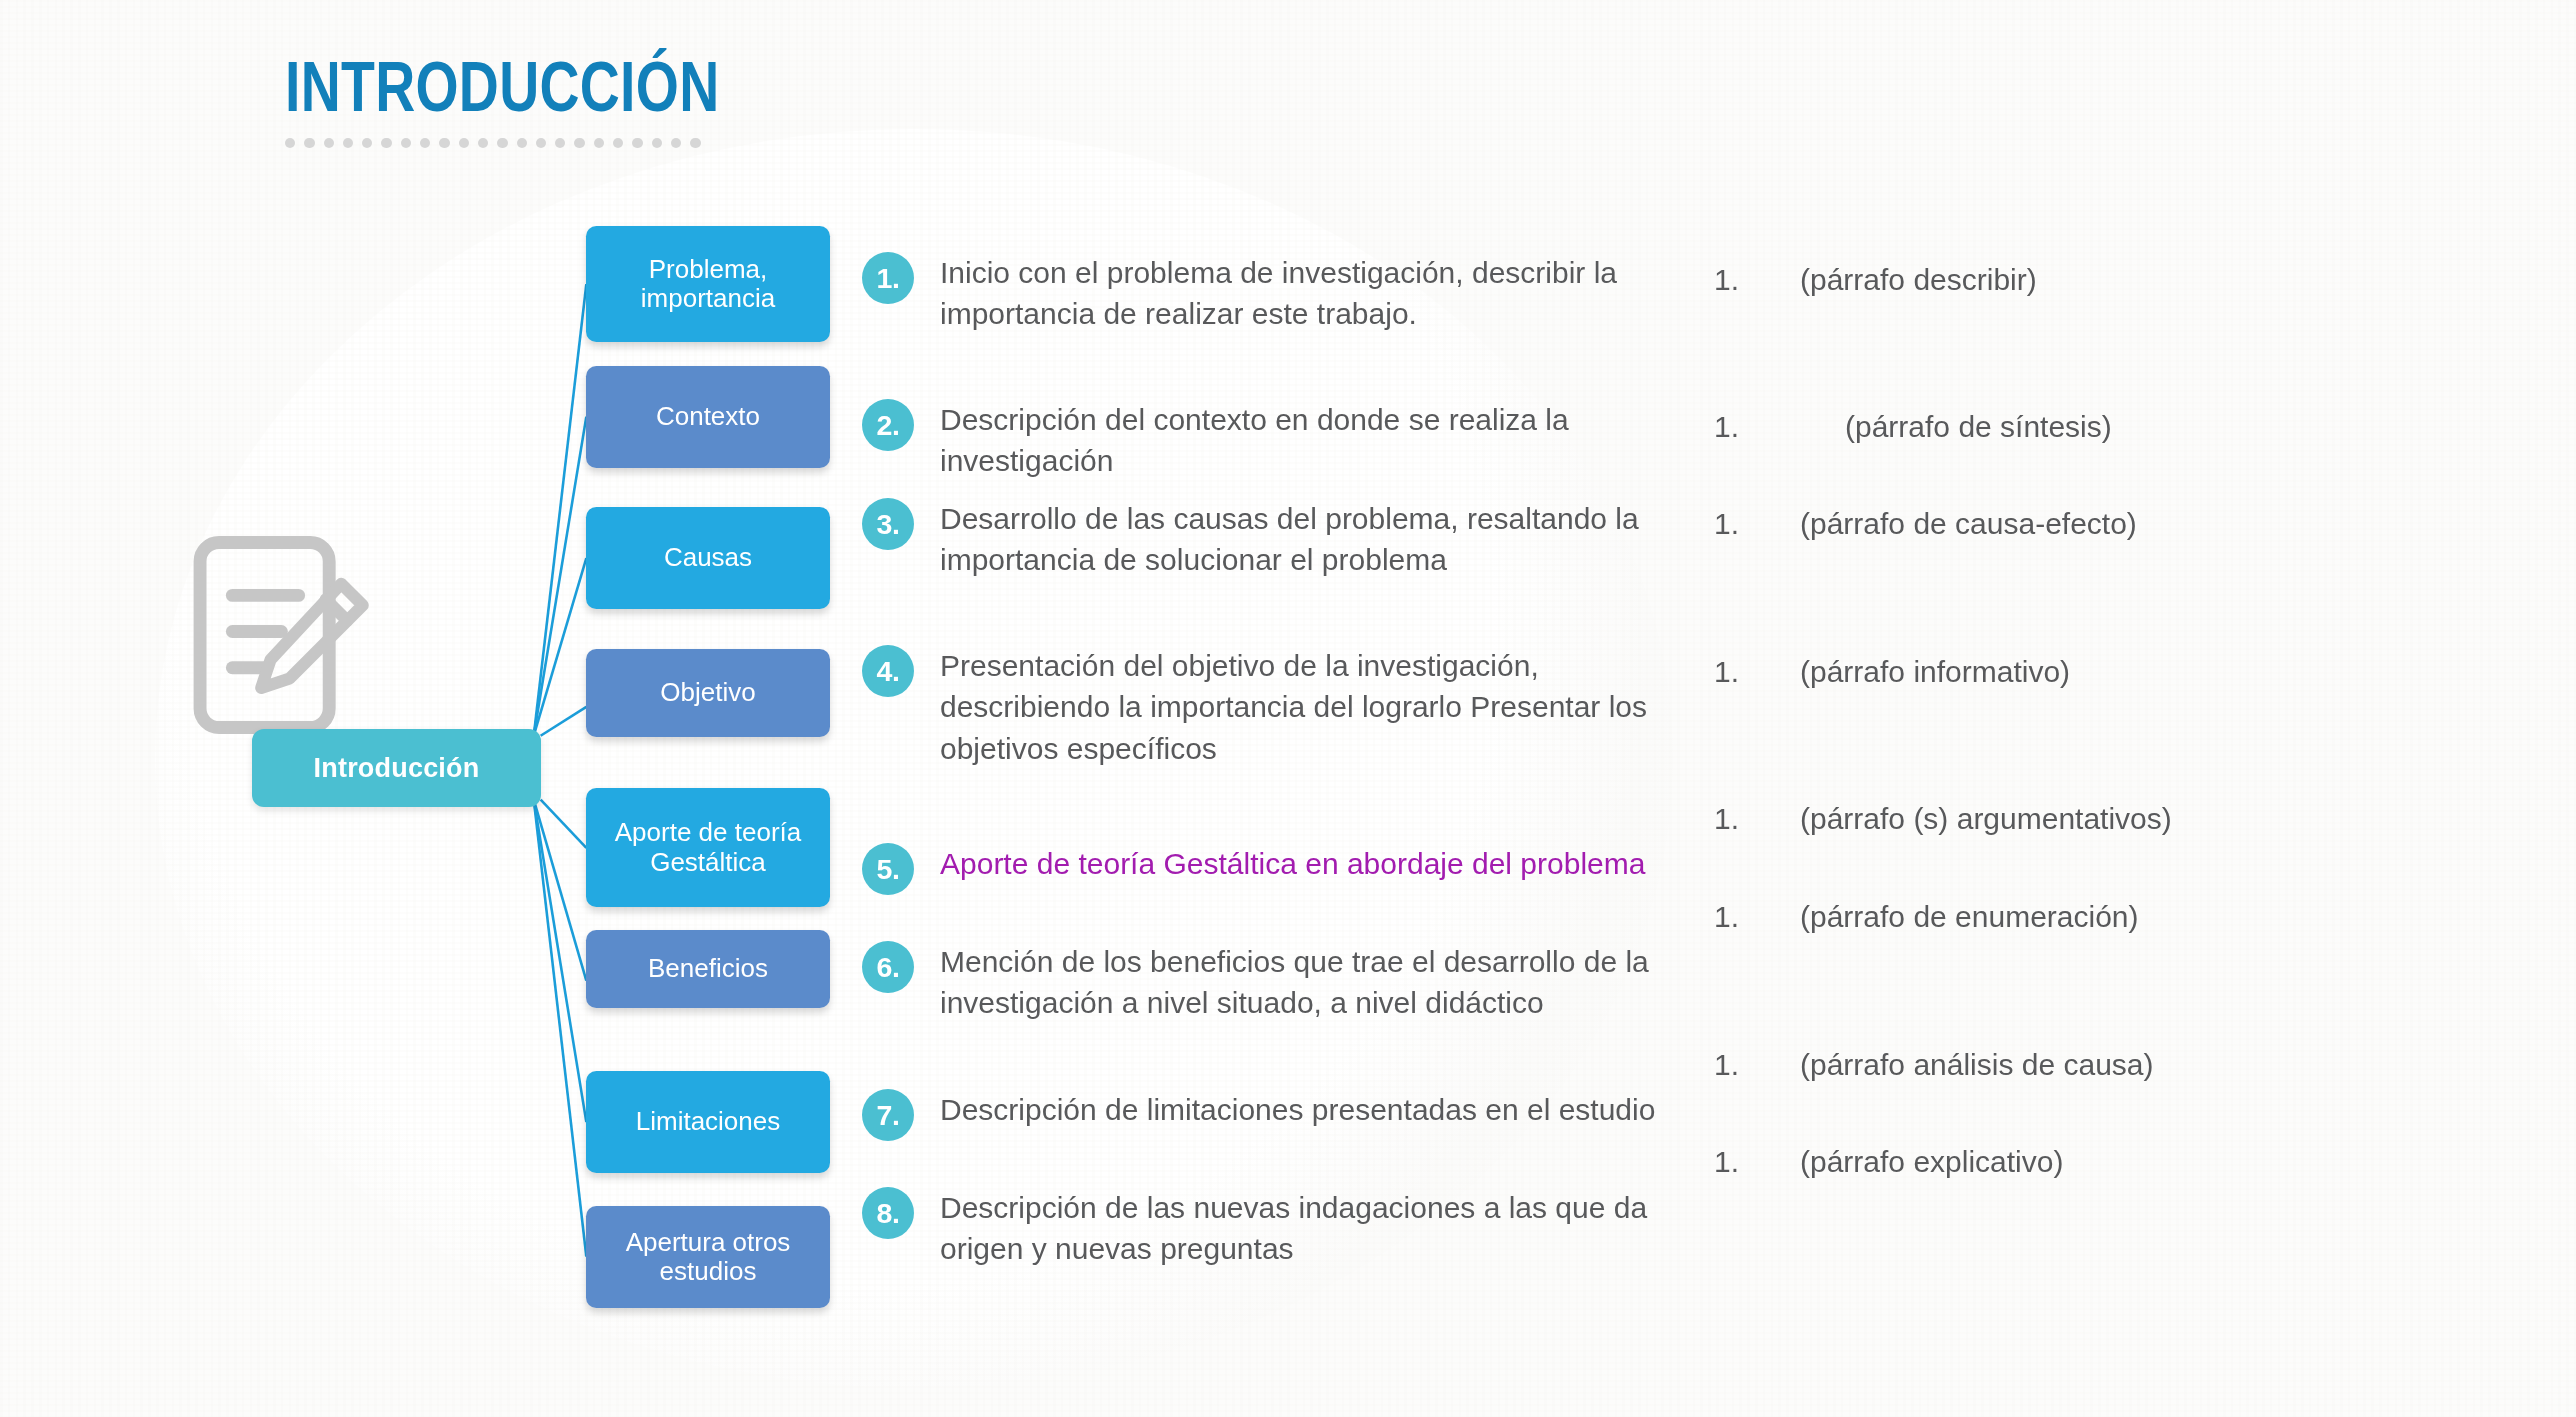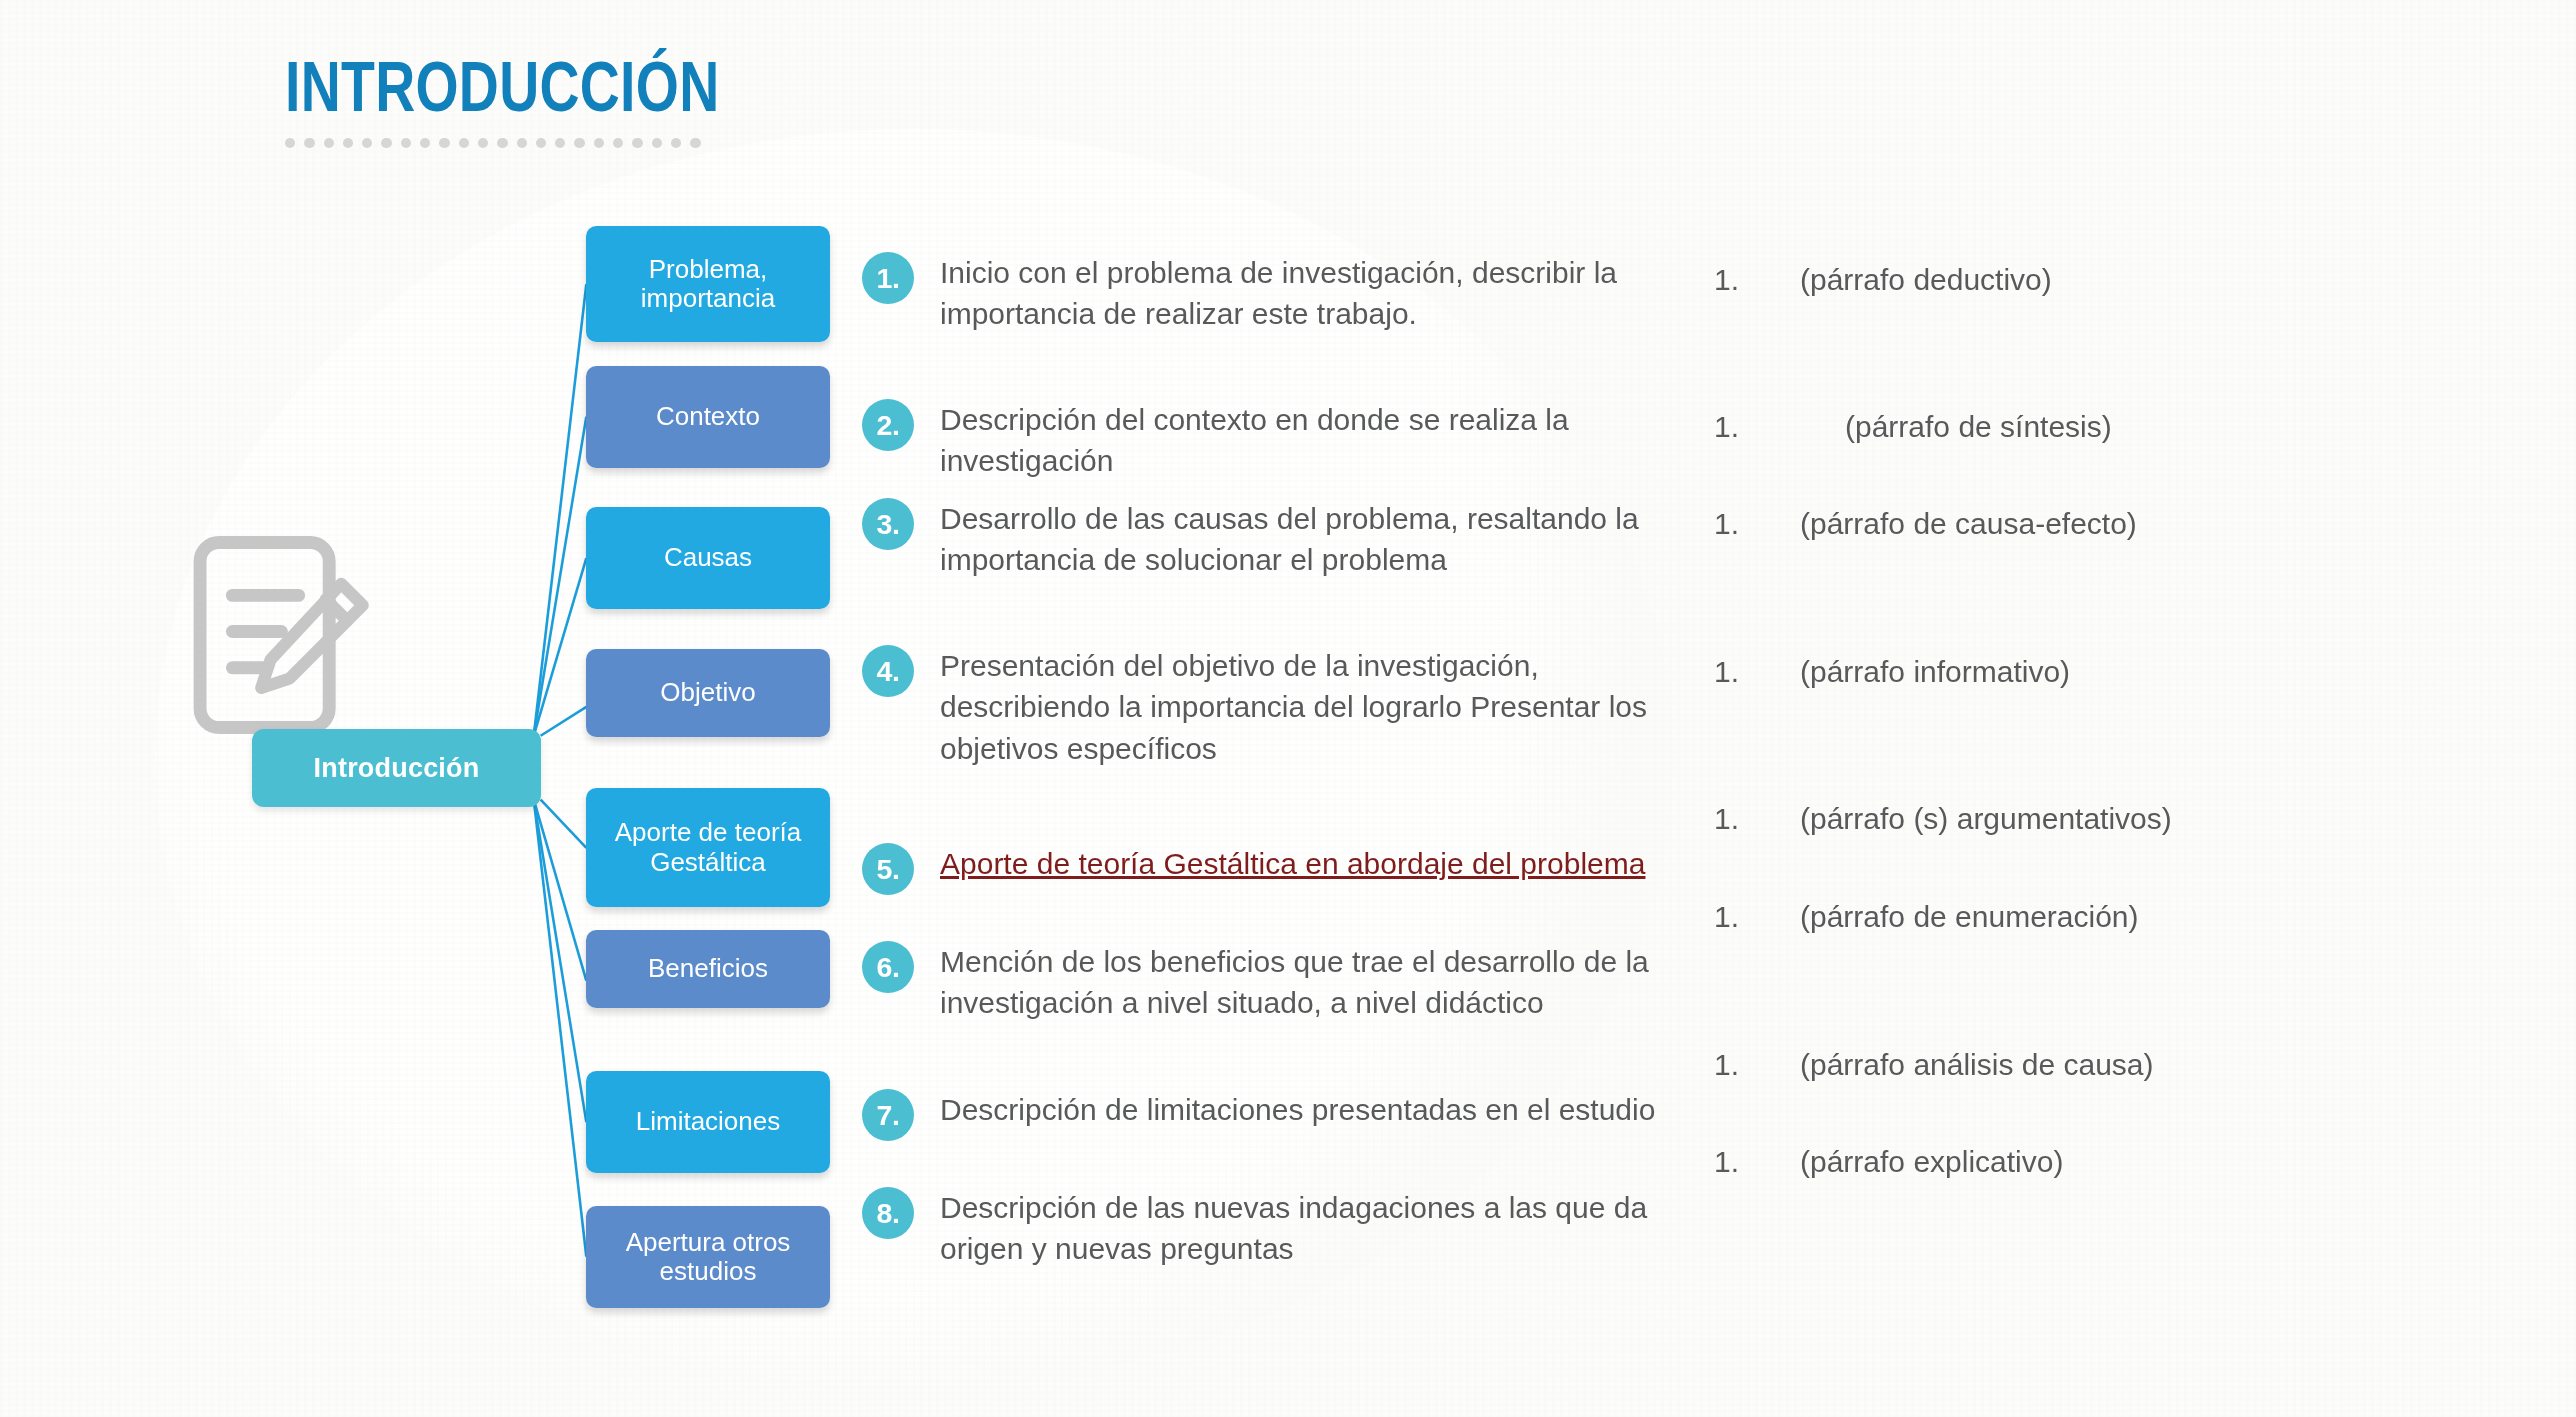--- a/index.html
+++ b/index.html
@@ -190,40 +190,40 @@
     <div class="step" style="top: 246px;">
       <div class="step-badge" style="background: rgb(75, 191, 209);">3.</div>
       <div class="step-text" style="color: rgb(88, 89, 91);">Desarrollo de las causas del problema, resaltando la importancia de solucionar el problema</div>
     </div>
     <div class="step" style="top: 393px;">
       <div class="step-badge" style="background: rgb(75, 191, 209);">4.</div>
       <div class="step-text" style="color: rgb(88, 89, 91);">Presentación del objetivo de la investigación,  describiendo la importancia del lograrlo Presentar los objetivos específicos</div>
     </div>
     <div class="step" style="top: 591px;">
       <div class="step-badge" style="background: rgb(75, 191, 209);">5.</div>
-      <div class="step-text" style="color: #7f1d1d; text-decoration: underline;">Aporte de teoría Gestáltica en abordaje del problema</div>
+      <div class="step-text" style="color: #a21caf;">Aporte de teoría Gestáltica en abordaje del problema</div>
     </div>
     <div class="step" style="top: 689px;">
       <div class="step-badge" style="background: rgb(75, 191, 209);">6.</div>
       <div class="step-text" style="color: rgb(88, 89, 91);">Mención de los beneficios que trae el desarrollo de la investigación a nivel situado, a nivel didáctico</div>
     </div>
     <div class="step" style="top: 837px;">
       <div class="step-badge" style="background: rgb(75, 191, 209);">7.</div>
       <div class="step-text" style="color: rgb(88, 89, 91);">Descripción de limitaciones presentadas en el estudio</div>
     </div>
     <div class="step" style="top: 935px;">
       <div class="step-badge" style="background: rgb(75, 191, 209);">8.</div>
       <div class="step-text" style="color: rgb(88, 89, 91);">Descripción de las nuevas indagaciones a las que da origen y nuevas preguntas</div>
     </div>
   </div>
 
 <div id="paragraph-types">
     <div class="ptype" style="top: 0px;">
       <div class="ptype-num" style="color: rgb(88, 89, 91);">1.</div>
-      <div class="ptype-label" style="color: rgb(88, 89, 91);">(párrafo deductivo)</div>
+      <div class="ptype-label" style="color: rgb(88, 89, 91);">(párrafo describir)</div>
     </div>
     <div class="ptype" style="top: 147px;">
       <div class="ptype-num" style="color: rgb(88, 89, 91);">1.</div>
       <div class="ptype-label" style="color: rgb(88, 89, 91); margin-left: 45px;">(párrafo de síntesis)</div>
     </div>
     <div class="ptype" style="top: 244px;">
       <div class="ptype-num" style="color: rgb(88, 89, 91);">1.</div>
       <div class="ptype-label" style="color: rgb(88, 89, 91);">(párrafo de causa-efecto)</div>
     </div>
     <div class="ptype" style="top: 392px;">

